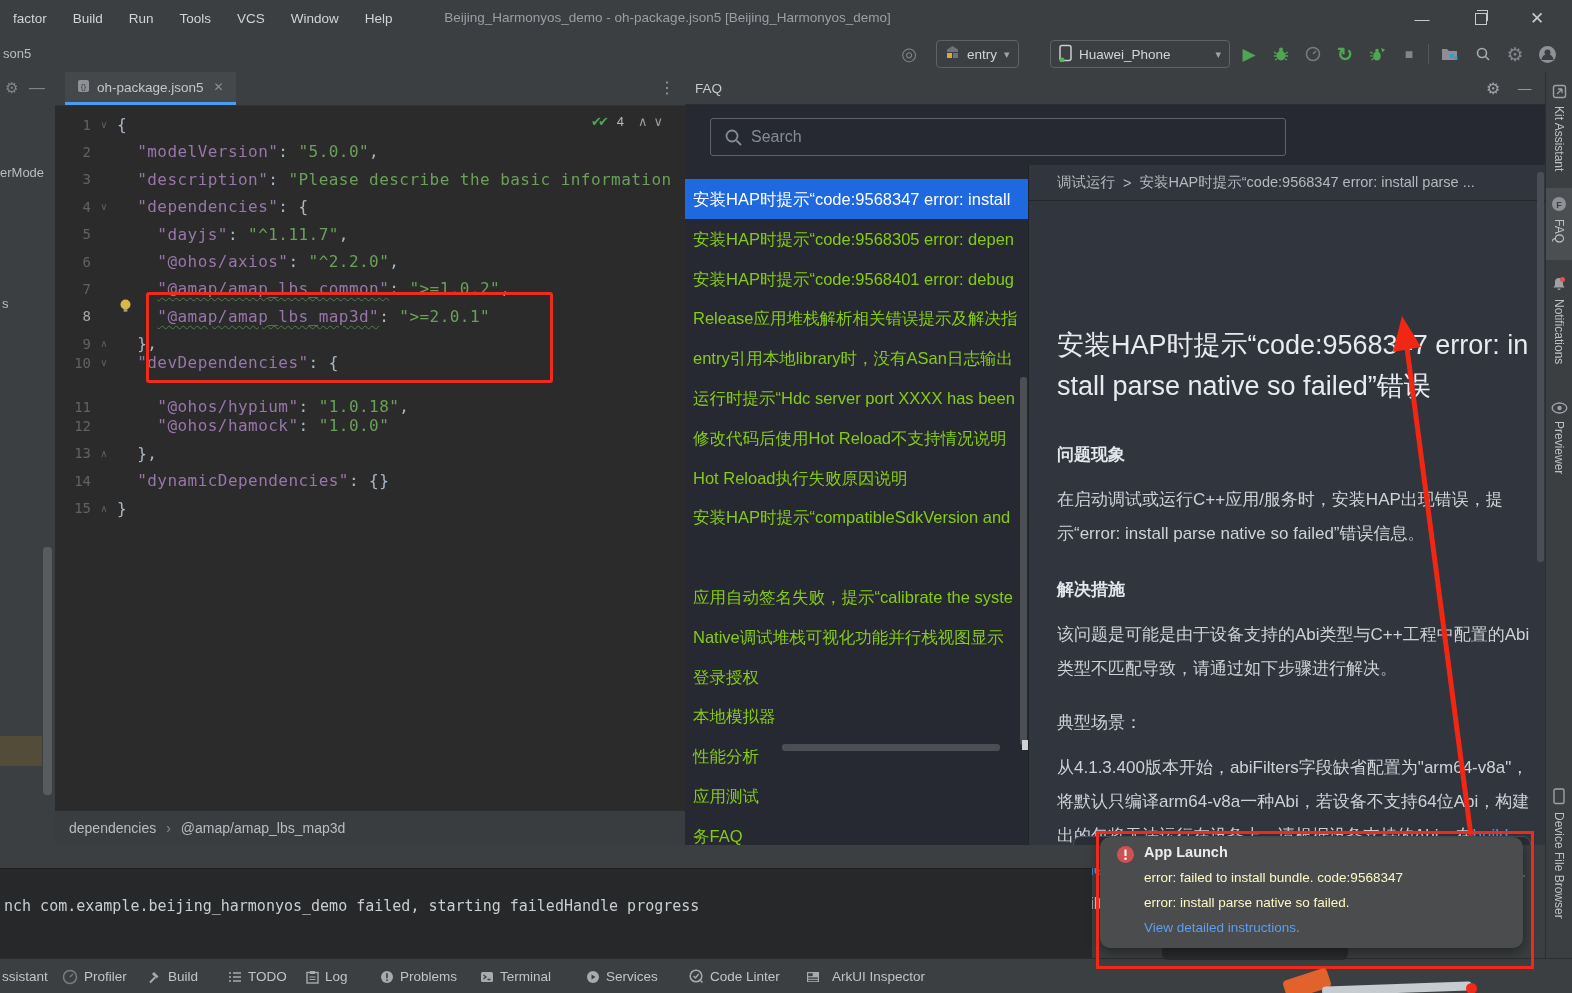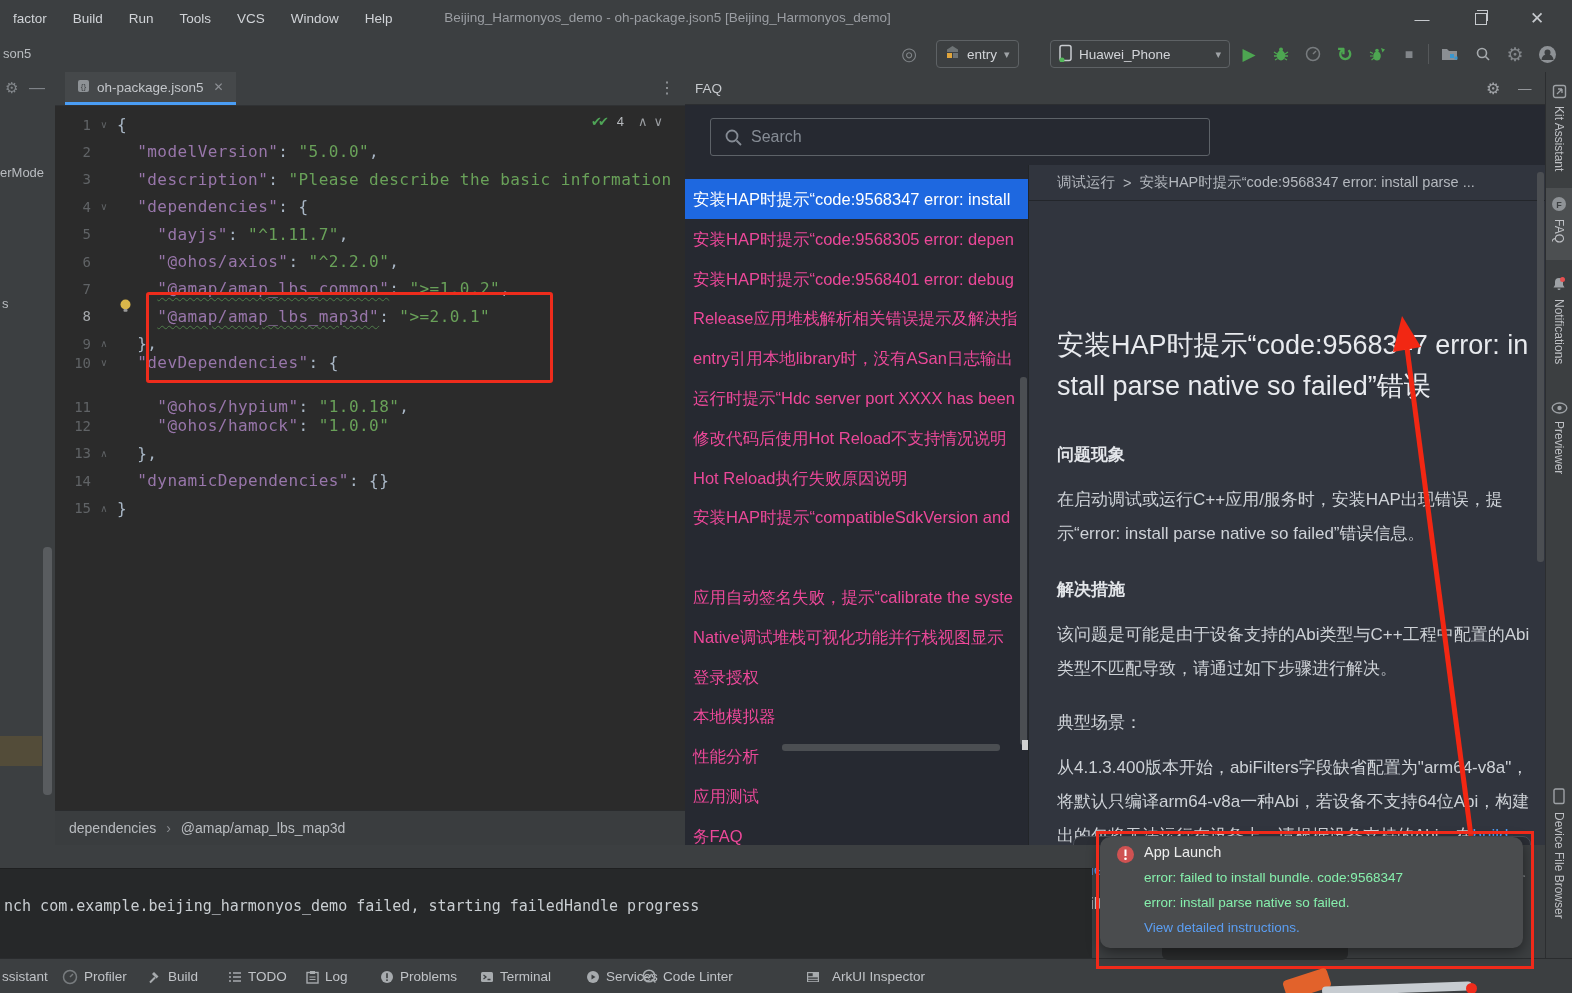--- a/index.html
+++ b/index.html
@@ -54,28 +54,28 @@
                      display:flex;align-items:center;gap:10px;padding-left:14px;box-sizing:border-box;
                      font-size:14px;color:#b9bcc0;}
   #code-redrect{left:91px;top:187px;width:401px;height:85px;border:3px solid #ee2c1c;border-radius:3px;z-index:30;}
 
   
   #faqpanel{left:685px;top:72px;width:860px;height:773px;background:#262931;}
   #faq-header{left:0;top:0;width:860px;height:33px;background:#3c3f41;border-bottom:1px solid #2c2e31;
               display:flex;align-items:center;font-size:13.5px;color:#c6c9cd;padding-left:10px;box-sizing:border-box;}
   #faq-header .hdr-ico{position:absolute;color:#a0a3a7;}
   #searchrow{left:0;top:33px;width:860px;height:60px;background:#262931;}
-  #search-box{position:absolute;left:25px;top:13px;width:500px;height:38px;border:1px solid #5d6268;border-radius:3px;box-sizing:border-box;}
+  #search-box{position:absolute;left:25px;top:13px;width:576px;height:38px;border:1px solid #5d6268;border-radius:3px;box-sizing:border-box;}
   #search-input{position:absolute;left:0;top:0;width:100%;height:100%;background:transparent;border:none;outline:none;
                 padding-left:40px;font-size:16px;color:#c7ccd2;font-family:"Liberation Sans",sans-serif;box-sizing:border-box;}
   #search-input::placeholder{color:#868c95;}
   #search-ico{position:absolute;left:13px;top:9px;}
   #faq-list{left:0;top:93px;width:343px;height:680px;overflow:hidden;}
   .faq-row{position:absolute;left:0;width:343px;height:40px;line-height:40px;padding-left:8px;box-sizing:border-box;
-           font-size:16.5px;color:#ec4899;white-space:nowrap;overflow:hidden;}
+           font-size:16.5px;color:#84cc16;white-space:nowrap;overflow:hidden;}
   .faq-row.sel{background:#1e68e0;color:#ffffff;}
   #list-vscroll{left:335px;top:305px;width:7px;height:368px;background:#4b4e52;border-radius:3px;}
   #list-hscroll{left:97px;top:672px;width:218px;height:7px;background:#4b4e52;border-radius:3px;}
   #list-corner{left:337px;top:668px;width:10px;height:10px;background:#d0d0d0;}
   #faq-detail{left:343px;top:93px;width:517px;height:680px;background:#31353e;border-left:1px solid #222528;}
   #detail-breadcrumb{left:0;top:0;width:517px;height:36px;border-bottom:1px solid #23262b;display:flex;align-items:center;
                      gap:8px;padding-left:28px;box-sizing:border-box;font-size:14.5px;color:#b4b8be;white-space:nowrap;overflow:hidden;}
   .d-title{left:28px;top:160px;width:472px;font-size:27px;line-height:41px;color:#e8eaee;word-break:break-all;}
   .d-h{left:28px;width:460px;font-size:17px;font-weight:bold;color:#e3e6ea;}
   .d-para{left:28px;width:484px;font-size:17px;line-height:34px;color:#ced2d7;overflow-wrap:anywhere;}
@@ -93,22 +93,22 @@
   
   #grayband{left:0;top:845px;width:1545px;height:23px;background:#3c3f41;}
   #console{left:0;top:868px;width:1092px;height:90px;background:#262829;border-top:1px solid #1f2021;}
   #console-text{position:absolute;left:4px;top:28px;font:15px "DejaVu Sans Mono",monospace;color:#c9ced2;white-space:nowrap;}
   #bottombar{left:0;top:958px;width:1572px;height:35px;background:#3c3f41;border-top:1px solid #2a2c2e;}
   .bb-item{position:absolute;top:0;height:35px;display:flex;align-items:center;gap:6px;font-size:13.5px;color:#c0c3c7;}
 
   
   #notif{left:1100px;top:837px;width:423px;height:111px;background:#4a4c4e;border-radius:10px;
          box-shadow:0 4px 14px rgba(0,0,0,.45);z-index:50;}
-  #notif-title{position:absolute;left:44px;top:7px;font-size:14.5px;font-weight:normal;color:#ececec;}
-  .notif-line{position:absolute;left:44px;font-size:13.5px;color:#86efac;white-space:nowrap;}
+  #notif-title{position:absolute;left:44px;top:7px;font-size:14.5px;font-weight:bold;color:#ececec;}
+  .notif-line{position:absolute;left:44px;font-size:13.5px;color:#fef9c3;white-space:nowrap;}
   #notif-link{position:absolute;left:44px;top:83px;font-size:13.5px;color:#5b9ef2;}
   #notif-icon{position:absolute;left:16px;top:8px;}
   #notif-tab{left:1162px;top:946px;width:186px;height:14px;background:#2a2c2d;border-radius:0 0 6px 6px;z-index:45;}
 
   
   #balloon-redrect{left:1096px;top:831px;width:432px;height:132px;border:3px solid #f02a1a;z-index:60;pointer-events:none;}
   #arrow-svg{left:0;top:0;z-index:40;pointer-events:none;}
   #orange-blob{left:1284px;top:974px;width:46px;height:20px;background:#e2622b;border-radius:4px;transform:rotate(-18deg);z-index:62;}
   #gray-strip{left:1322px;top:984px;width:150px;height:9px;background:#c7ccd1;border-radius:4px;transform:rotate(-2deg);z-index:62;}
   #red-dot{left:1466px;top:983px;width:11px;height:11px;background:#ee2c1c;border-radius:50%;z-index:62;}
@@ -492,21 +492,21 @@
       </div>
       <div class="bb-item" style="left: 586px;">
         <span style="display: flex;">
           <svg width="14" height="14">
             <circle cx="7" cy="7" r="6" fill="#a7abae"></circle>
             <path d="M5.5 4.5l4 2.5-4 2.5z" fill="#3c3f41"></path>
           </svg>
         </span>
         <span>Services</span>
       </div>
-      <div class="bb-item" style="left: 642px;">
+      <div class="bb-item" style="left: 689px;">
         <span style="display: flex;">
           <svg width="15" height="15">
             <circle cx="7" cy="7" r="5.8" fill="none" stroke="#a7abae" stroke-width="1.5"></circle>
             <path d="M10.5 10.5l3 3" stroke="#a7abae" stroke-width="1.5"></path>
             <path d="M4.5 7l2 2 3.2-4" stroke="#a7abae" stroke-width="1.4" fill="none"></path>
           </svg>
         </span>
         <span>Code Linter</span>
       </div>
       <div class="bb-item" style="left: 806px; gap: 12px;">

